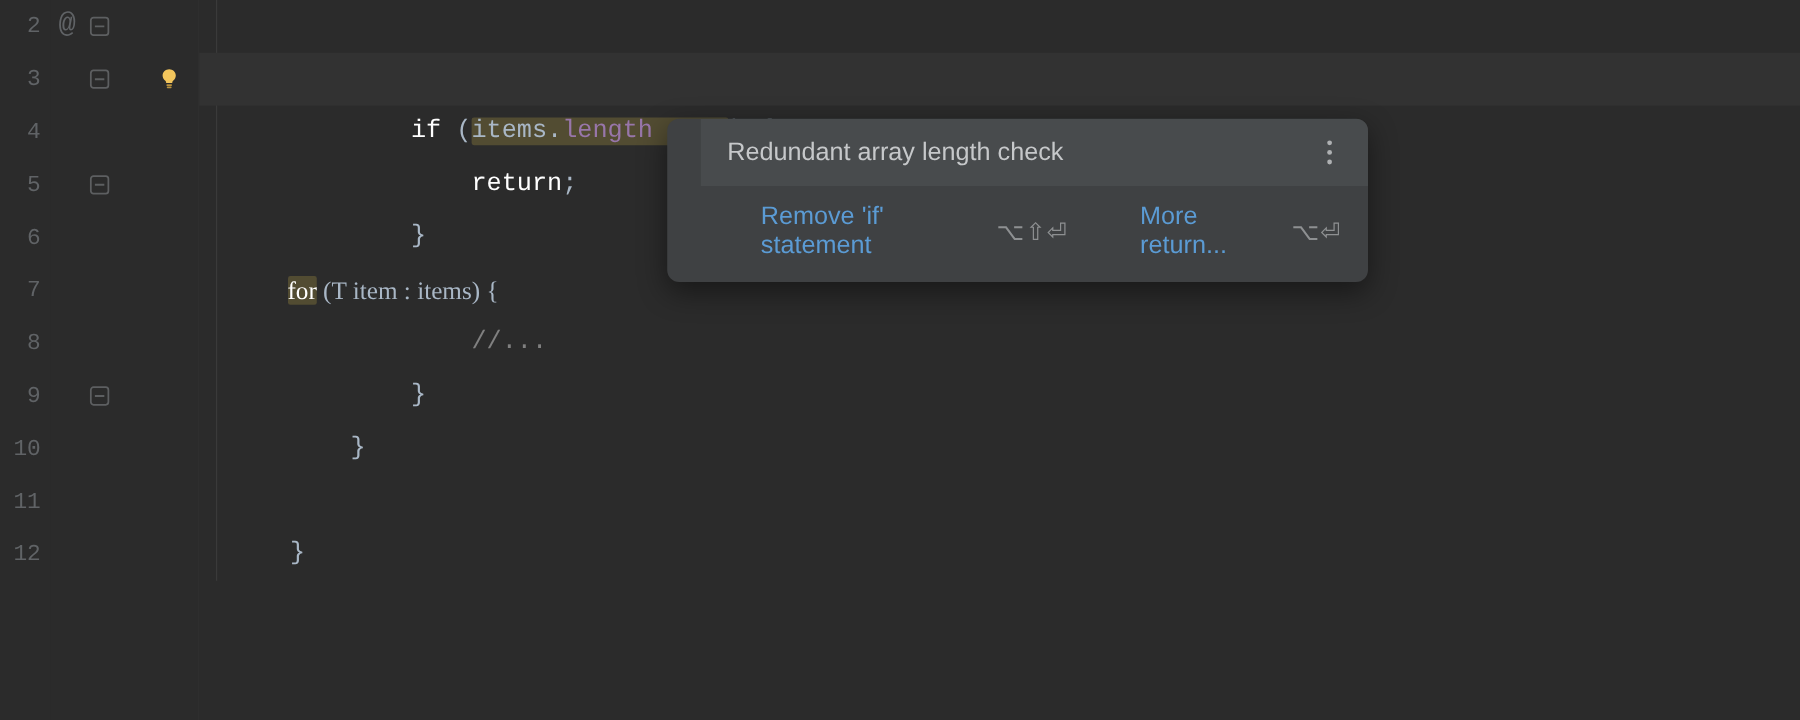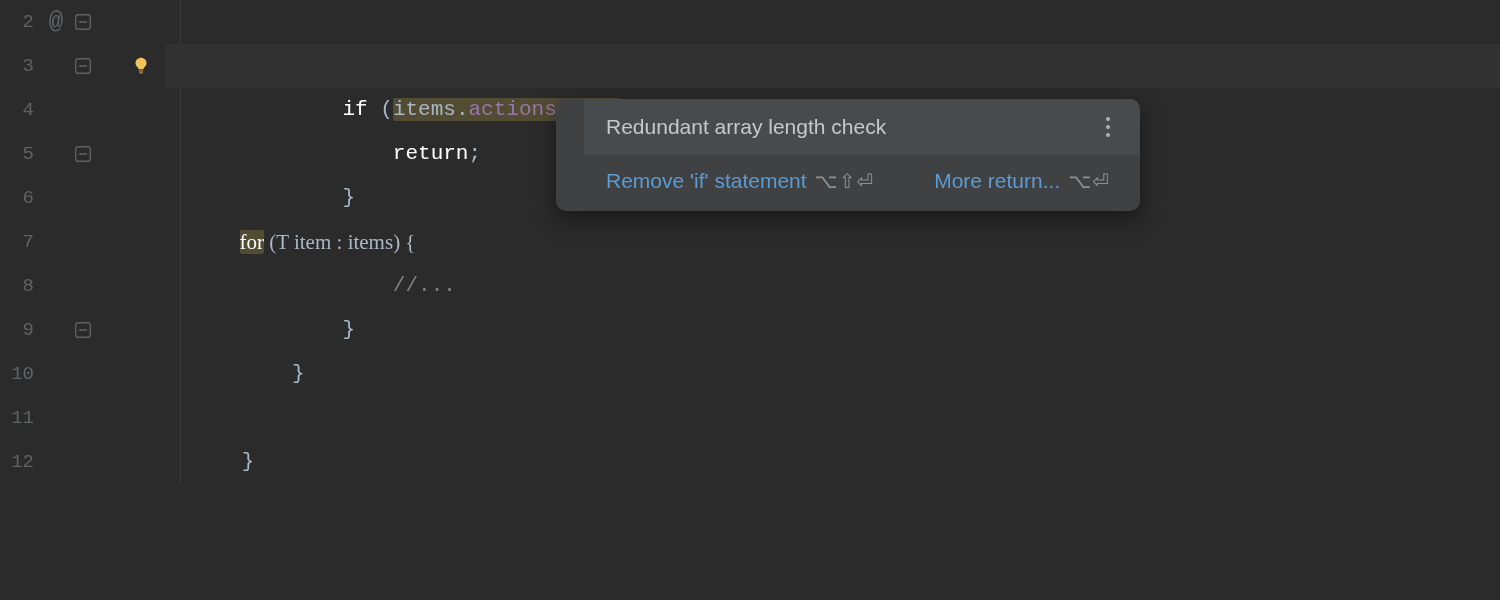--- a/index.html
+++ b/index.html
@@ -139,20 +139,21 @@
   .kebab span {
     width: 4px; height: 4px; border-radius: 50%;
     background: #aeb0b2;
   }
   .popup-body {
     padding: 14px 22px 18px 22px;
     display: flex;
     align-items: center;
     gap: 60px;
     font-size: 21px;
+    margin-left: 28px;
   }
   .action-link { color: #5b9bd4; cursor: pointer; }
   .shortcut {
     color: #8e9092;
     font-size: 20px;
     letter-spacing: 1px;
     margin-left: 8px;
   }
   .action-group { display: inline-flex; align-items: center; }
 
@@ -225,21 +226,21 @@
   </div>
 
   <div class="code-area">
     <div class="indent-guide" style="left:14px; top:0; height:484px"></div>
 
     <div class="code-line row2">
       <span class="punc">    &lt;</span><span class="type">T</span><span class="punc">&gt; </span><span class="kw">void</span><span class="punc"> </span><span class="ident">iterate</span><span class="punc">(</span><span class="type">T[] </span><span class="ident">items</span><span class="punc">)</span><span class="punc"> {</span>
     </div>
 
     <div class="code-line row3 current-line">
-      <span class="punc">        </span><span class="kw">if</span><span class="punc"> (</span><span class="hl-warn"><span class="ident">items</span><span class="punc">.</span><span class="field">actions</span><span class="punc"> == </span><span class="number">0</span></span><span class="punc">)</span><span class="punc"> {</span>
+      <span class="punc">        </span><span class="kw">if</span><span class="punc"> (</span><span class="hl-warn"><span class="ident">items</span><span class="punc">.</span><span class="field">length</span><span class="punc"> == </span><span class="number">0</span></span><span class="punc">)</span><span class="punc"> {</span>
     </div>
 
     <div class="code-line row4">
       <span class="punc">            </span><span class="kw">return</span><span class="punc">;</span>
     </div>
 
     <div class="code-line row5">
       <span class="punc">        </span><span class="punc">}</span>
     </div>
 

